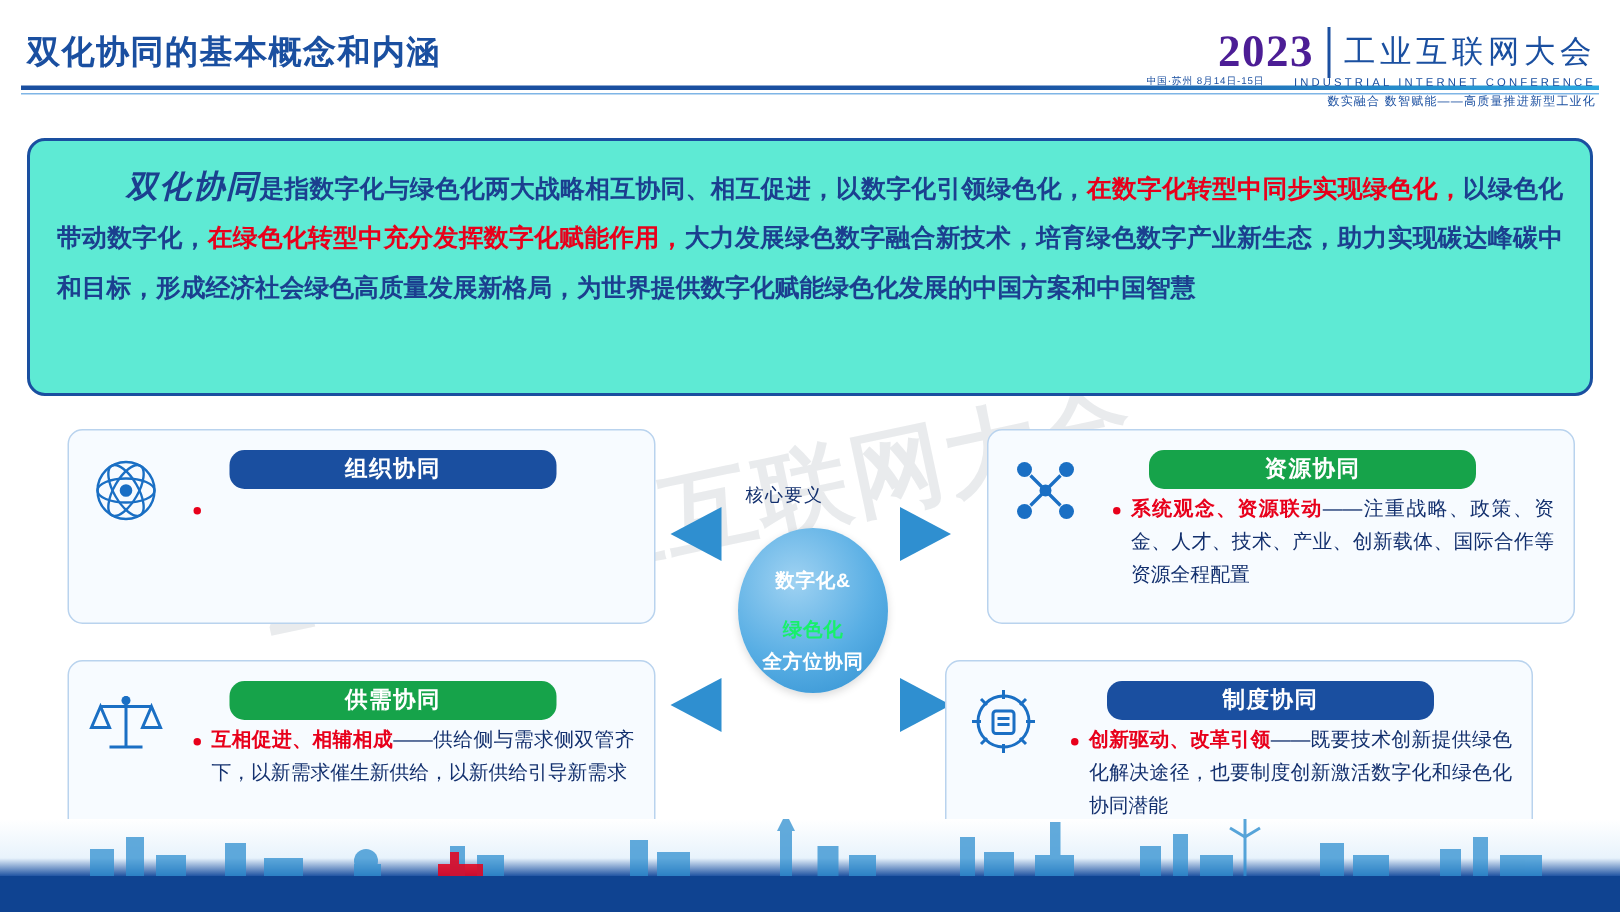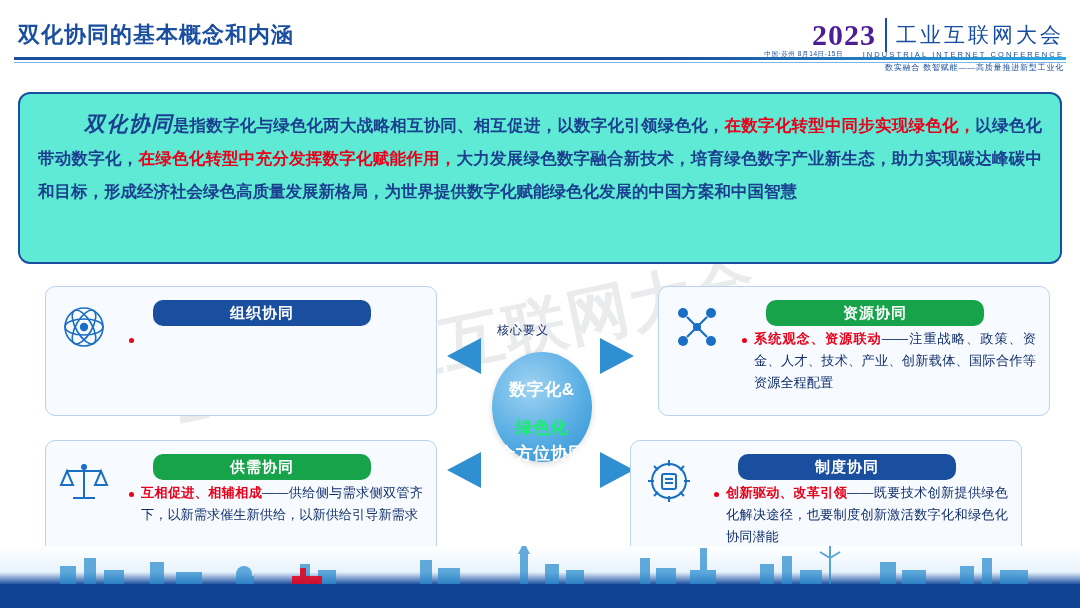--- a/index.html
+++ b/index.html
@@ -238,21 +238,21 @@
     top: 352px;
     width: 100px;
     height: 110px;
     border-radius: 50%;
     background: radial-gradient(circle at 38% 32%, #9fd2f2 0%, #58aee4 55%, #2f8fd0 100%);
     box-shadow: 0 2px 6px rgba(0,0,0,0.15);
   }
   .center-ellipse span {
     display: block;
     text-align: center;
-    font-size: 17px;
+    font-size: 13px;
     font-weight: bold;
     color: #ffffff;
     letter-spacing: 0.5px;
   }
   .center-ellipse .l1 { margin-top: 26px; }
   .center-ellipse .l2 { color: #17f06a; margin-top: 15px; }
   .center-ellipse .l3 { margin-top: 3px; }
 
   .arrow {
     position: absolute;

